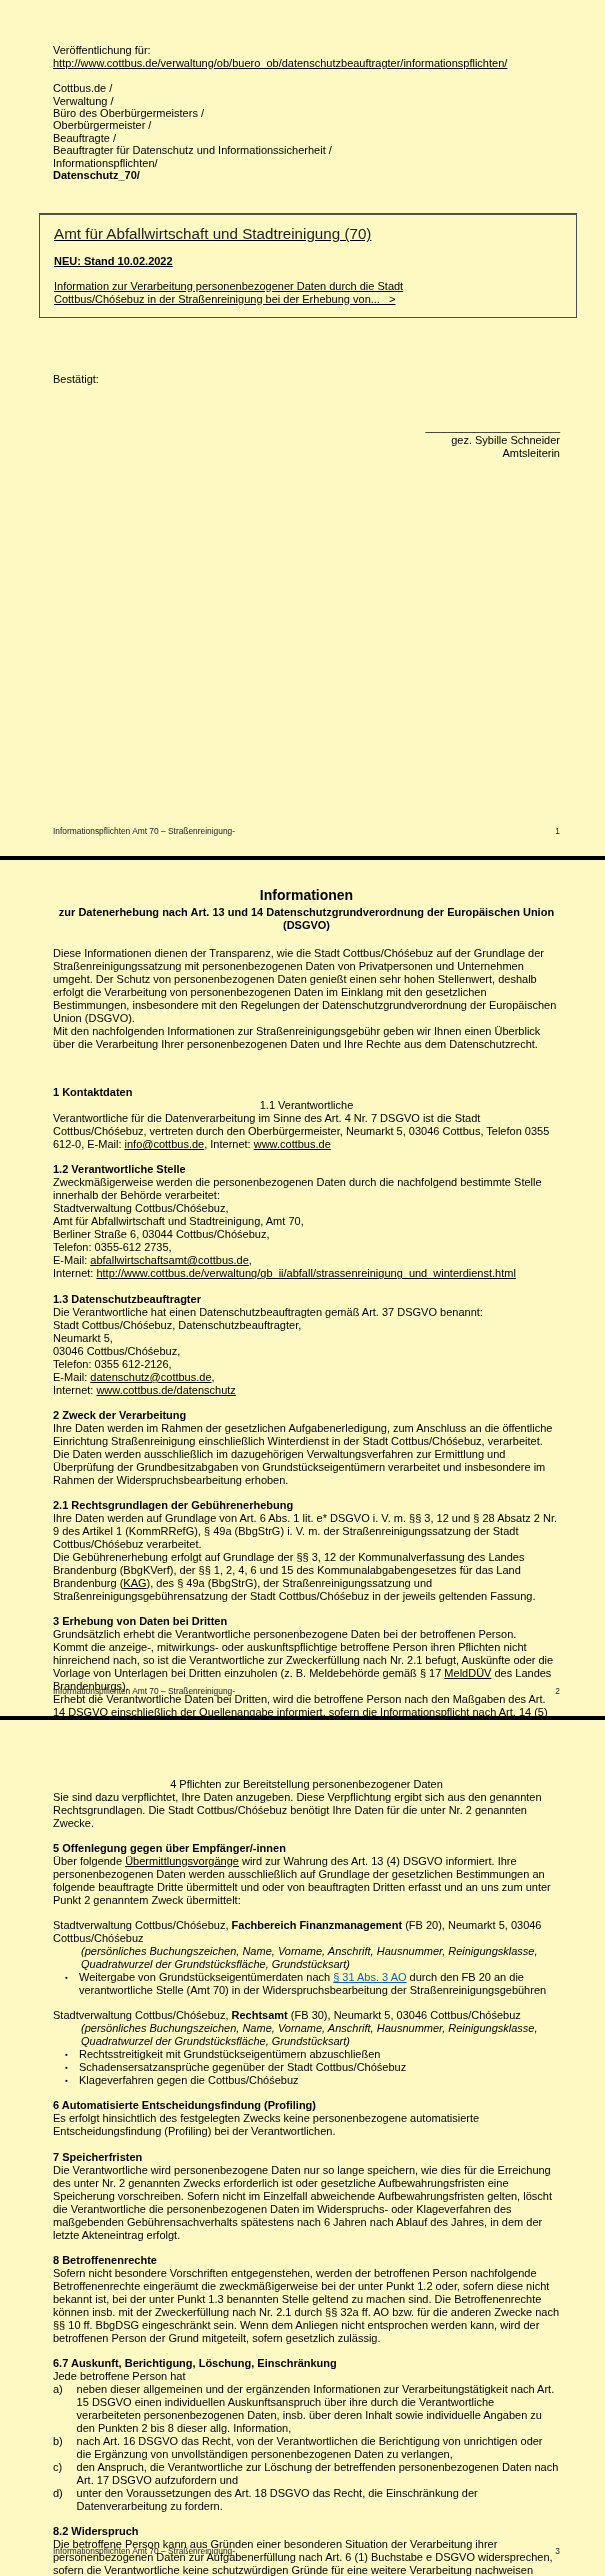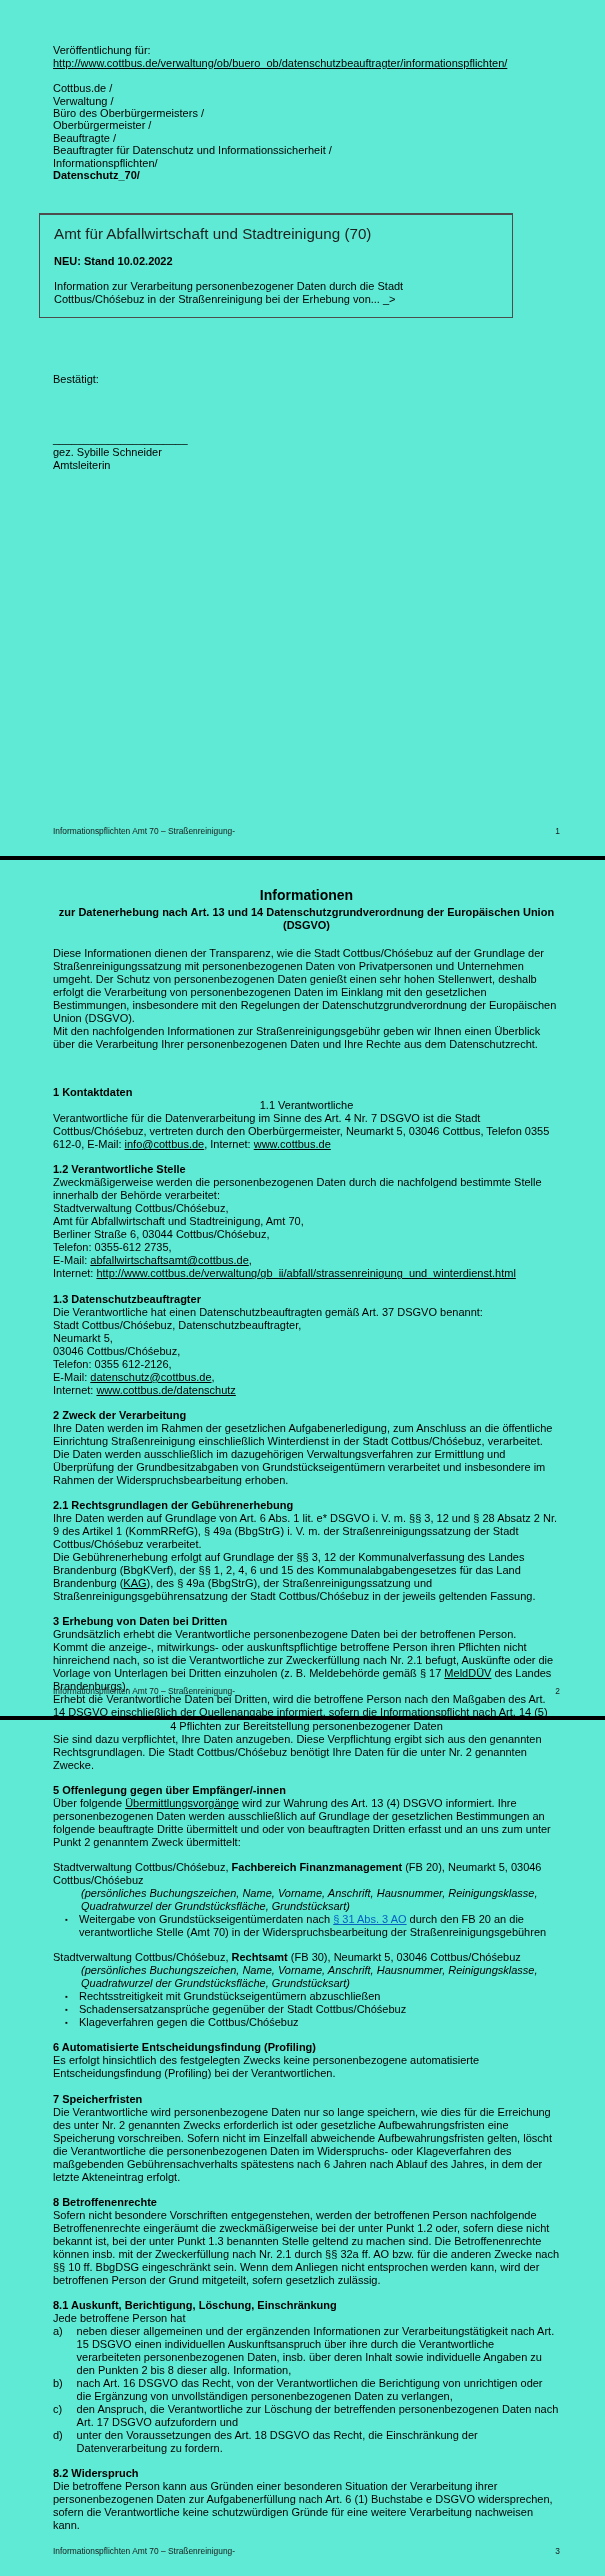--- a/index.html
+++ b/index.html
@@ -9,21 +9,21 @@
     font-family: "Liberation Sans", "DejaVu Sans", sans-serif;
     font-size: 11px;
     line-height: 13px;
     color: #000000;
   }
   .doc { width: 605px; }
   .page {
     position: relative;
     width: 605px;
     height: 856px;
-    background: #5eead4;
+    background: #fef9c3;
     padding: 0 45px 0 53px;
     overflow: hidden;
   }
   .divider { width: 605px; height: 3.8px; background: #000000; }
 
   a.link, .ulink {
     color: #000000;
     text-decoration: underline;
     cursor: pointer;
   }
@@ -35,30 +35,31 @@
   .bold { font-weight: bold; }
   .italic { font-style: italic; margin-left: 28px; }
 
   
   .pub-line { padding-top: 44px; }
   .breadcrumb { margin-top: 12.2px; }
   .breadcrumb div { line-height: 12.4px; }
   .info-box {
     margin-top: 32px;
     margin-left: -13.7px;
-    width: 474px;
+    width: 538px;
     border: 1.5px solid #4d4d4d;
     border-top-width: 2.3px;
     padding: 10px 15.2px 11.4px 13.7px;
+    text-decoration: underline;
   }
   .box-title { font-size: 15.2px; line-height: 18.3px; color: #1f1f1f; }
   .box-status { margin-top: 11.4px; font-weight: bold; }
   .box-desc { margin-top: 11.4px; }
   .confirmed { margin-top: 55px; }
-  .signature { margin-top: 47px; }
+  .signature { margin-top: 35px; text-align: right; }
 
   .footer {
     position: absolute;
     left: 53px;
     right: 45px;
     bottom: 20px;
     display: flex;
     justify-content: space-between;
     font-size: 8.4px;
     line-height: 10px;
@@ -66,21 +67,21 @@
   }
 
   
   .page-title { padding-top: 27px; text-align: center; font-weight: bold; font-size: 14px; line-height: 17px; }
   .page-subtitle { margin-top: 2.3px; text-align: center; font-weight: bold; font-size: 11px; }
   .intro { margin-top: 15.2px; }
   .h-first { margin-top: 35px; font-weight: bold; }
   .h { margin-top: 12.2px; font-weight: bold; }
   .h0 { font-weight: normal; text-align: center; }
   .gap-p { margin-top: 12.2px; }
-  .p3-top { }
+  .p3-top { padding-top: 58px; }
   .bullet { display: flex; }
   .bullet .marker { width: 26px; padding-left: 12.2px; font-size: 7.6px; }
   .bullet .btext { flex: 1; }
   .alpha-item { display: flex; }
   .alpha-item .marker { width: 23.6px; }
   .alpha-item .atext { flex: 1; }
 </style>
 </head>
 <body>
 
@@ -204,21 +205,21 @@
 
     <div class="h">6 Automatisierte Entscheidungsfindung (Profiling)</div>
     <p>Es erfolgt hinsichtlich des festgelegten Zwecks keine personenbezogene automatisierte Entscheidungsfindung (Profiling) bei der Verantwortlichen.</p>
 
     <div class="h">7 Speicherfristen</div>
     <p>Die Verantwortliche wird personenbezogene Daten nur so lange speichern, wie dies für die Erreichung des unter Nr. 2 genannten Zwecks erforderlich ist oder gesetzliche Aufbewahrungsfristen eine Speicherung vorschreiben. Sofern nicht im Einzelfall abweichende Aufbewahrungsfristen gelten, löscht die Verantwortliche die personenbezogenen Daten im Widerspruchs- oder Klageverfahren des maßgebenden Gebührensachverhalts spätestens nach 6 Jahren nach Ablauf des Jahres, in dem der letzte Akteneintrag erfolgt.</p>
 
     <div class="h">8 Betroffenenrechte</div>
     <p>Sofern nicht besondere Vorschriften entgegenstehen, werden der betroffenen Person nachfolgende Betroffenenrechte eingeräumt die zweckmäßigerweise bei der unter Punkt 1.2 oder, sofern diese nicht bekannt ist, bei der unter Punkt 1.3 benannten Stelle geltend zu machen sind. Die Betroffenenrechte können insb. mit der Zweckerfüllung nach Nr. 2.1 durch §§ 32a ff. AO bzw. für die anderen Zwecke nach §§ 10 ff. BbgDSG eingeschränkt sein. Wenn dem Anliegen nicht entsprochen werden kann, wird der betroffenen Person der Grund mitgeteilt, sofern gesetzlich zulässig.</p>
 
-    <div class="h">8.1 Auskunft, Berichtigung, Löschung, Einschränkung</div>
+    <div class="h">6.7 Auskunft, Berichtigung, Löschung, Einschränkung</div>
     <p>Jede betroffene Person hat</p>
     <div class="alpha-item">
       <span class="marker">a)</span>
       <span class="atext">neben dieser allgemeinen und der ergänzenden Informationen zur Verarbeitungstätigkeit nach Art. 15 DSGVO einen individuellen Auskunftsanspruch über ihre durch die Verantwortliche verarbeiteten personenbezogenen Daten, insb. über deren Inhalt sowie individuelle Angaben zu den Punkten 2 bis 8 dieser allg. Information,</span>
     </div>
     <div class="alpha-item">
       <span class="marker">b)</span>
       <span class="atext">nach Art. 16 DSGVO das Recht, von der Verantwortlichen die Berichtigung von unrichtigen oder die Ergänzung von unvollständigen personenbezogenen Daten zu verlangen,</span>
     </div>
     <div class="alpha-item">

